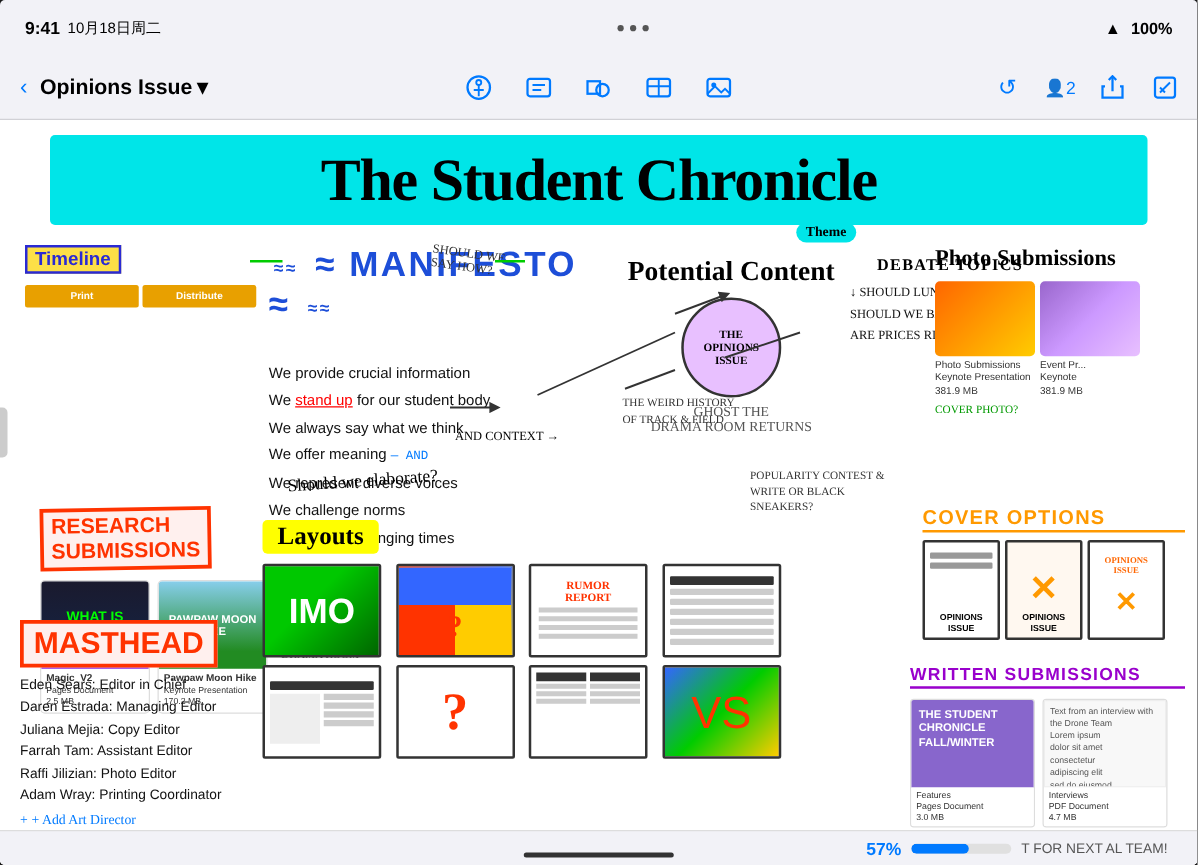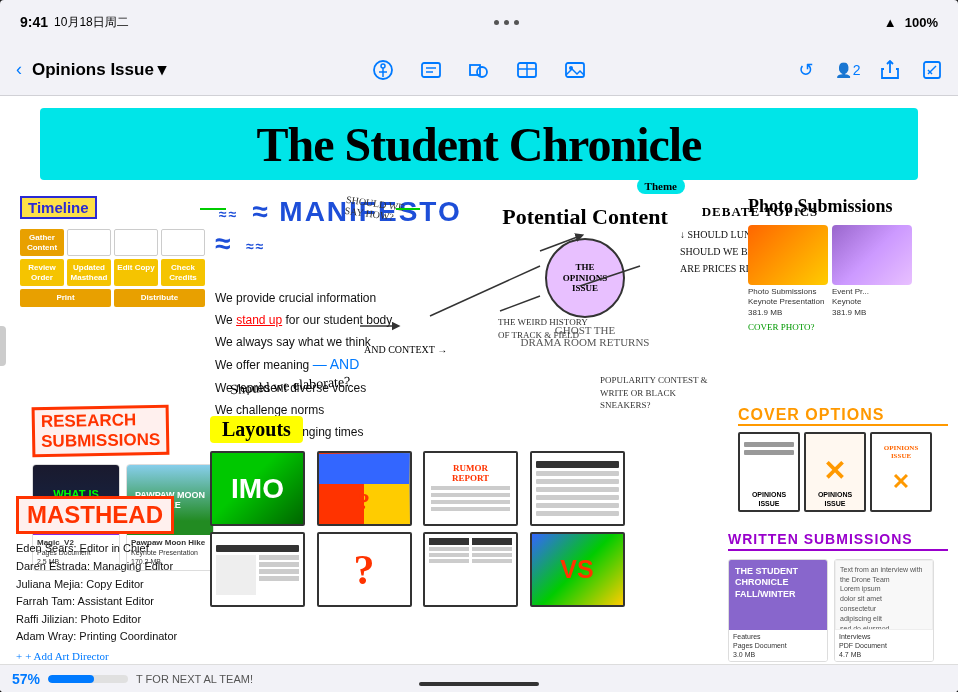--- a/index.html
+++ b/index.html
@@ -453,22 +453,22 @@
       font-size: 28px;
       font-weight: 900;
       font-family: 'Impact', sans-serif;
     }
     .layout-colorful {
       background: linear-gradient(135deg, #ff3300 0%, #3366ff 50%, #ffcc00 100%);
     }
     .layout-vs {
       background: linear-gradient(135deg, #3366ff 0%, #00cc00 50%, #ffcc00 100%);
       color: #ff3300;
-      font-size: 25px;
-      font-weight: 700;
+      font-size: 36px;
+      font-weight: 400;
       font-family: 'Impact', sans-serif;
     }
 
     
     .cover-section {
       position: absolute;
       top: 310px;
       right: 10px;
       width: 210px;
     }
@@ -580,22 +580,23 @@
     .bottom-bar {
       position: absolute;
       bottom: 0;
       left: 0;
       right: 0;
       height: 28px;
       background: #f2f2f7;
       border-top: 1px solid #ddd;
       display: flex;
       align-items: center;
-      padding: 0 12px;
+      padding: 0 24px;
       gap: 8px;
+      justify-content: flex-end;
     }
     .progress-label {
       font-size: 14px;
       font-weight: 600;
       color: #007aff;
     }
     .progress-bar-bg {
       width: 80px;
       height: 8px;
       background: #e0e0e0;
@@ -797,48 +798,38 @@
           </marker>
         </defs>
       </svg>
 
       <div class="title-banner">
         <span class="title-text">The Student Chronicle</span>
       </div>
 
       <div class="timeline-section">
         <div class="section-label">Timeline</div>
-        <div class="timeline-grid">
-          <div class="tl-cell orange">Gather Content</div>
-          <div class="tl-cell empty"></div>
-          <div class="tl-cell empty"></div>
-          <div class="tl-cell empty"></div>
-          <div class="tl-cell yellow">Review Order</div>
-          <div class="tl-cell yellow">Updated Masthead</div>
-          <div class="tl-cell yellow">Edit Copy</div>
-          <div class="tl-cell yellow">Check Credits</div>
-        </div>
         <div class="tl-row2">
           <div class="tl-cell2 orange">Print</div>
           <div class="tl-cell2 orange">Distribute</div>
         </div>
       </div>
 
       <div class="manifesto-section">
         <div class="manifesto-title">
           ≈ MANIFESTO ≈
         </div>
         <div class="say-how" style="position:relative;left:130px;top:-60px;width:90px;transform:rotate(8deg);">
           SHOULD WE<br>SAY HOW?
         </div>
         <ul class="manifesto-list">
           <li>We provide crucial information</li>
           <li>We <span class="underline-red">stand up</span> for our student body</li>
           <li>We always say what we think</li>
-          <li>We offer meaning <span style="font-size:14px;color:#007aff;">— AND</span></li>
+          <li>We offer meaning <span style="font-size:10px;color:#007aff;font-family:Liberation Mono, monospace;">— AND</span></li>
           <li>We represent diverse voices</li>
           <li>We challenge norms</li>
           <li>We adapt to changing times</li>
         </ul>
       </div>
 
       <div class="and-context" style="position:absolute;top:248px;left:364px;font-family:'Comic Sans MS',cursive;font-size:10px;">
         AND CONTEXT →
       </div>
 

